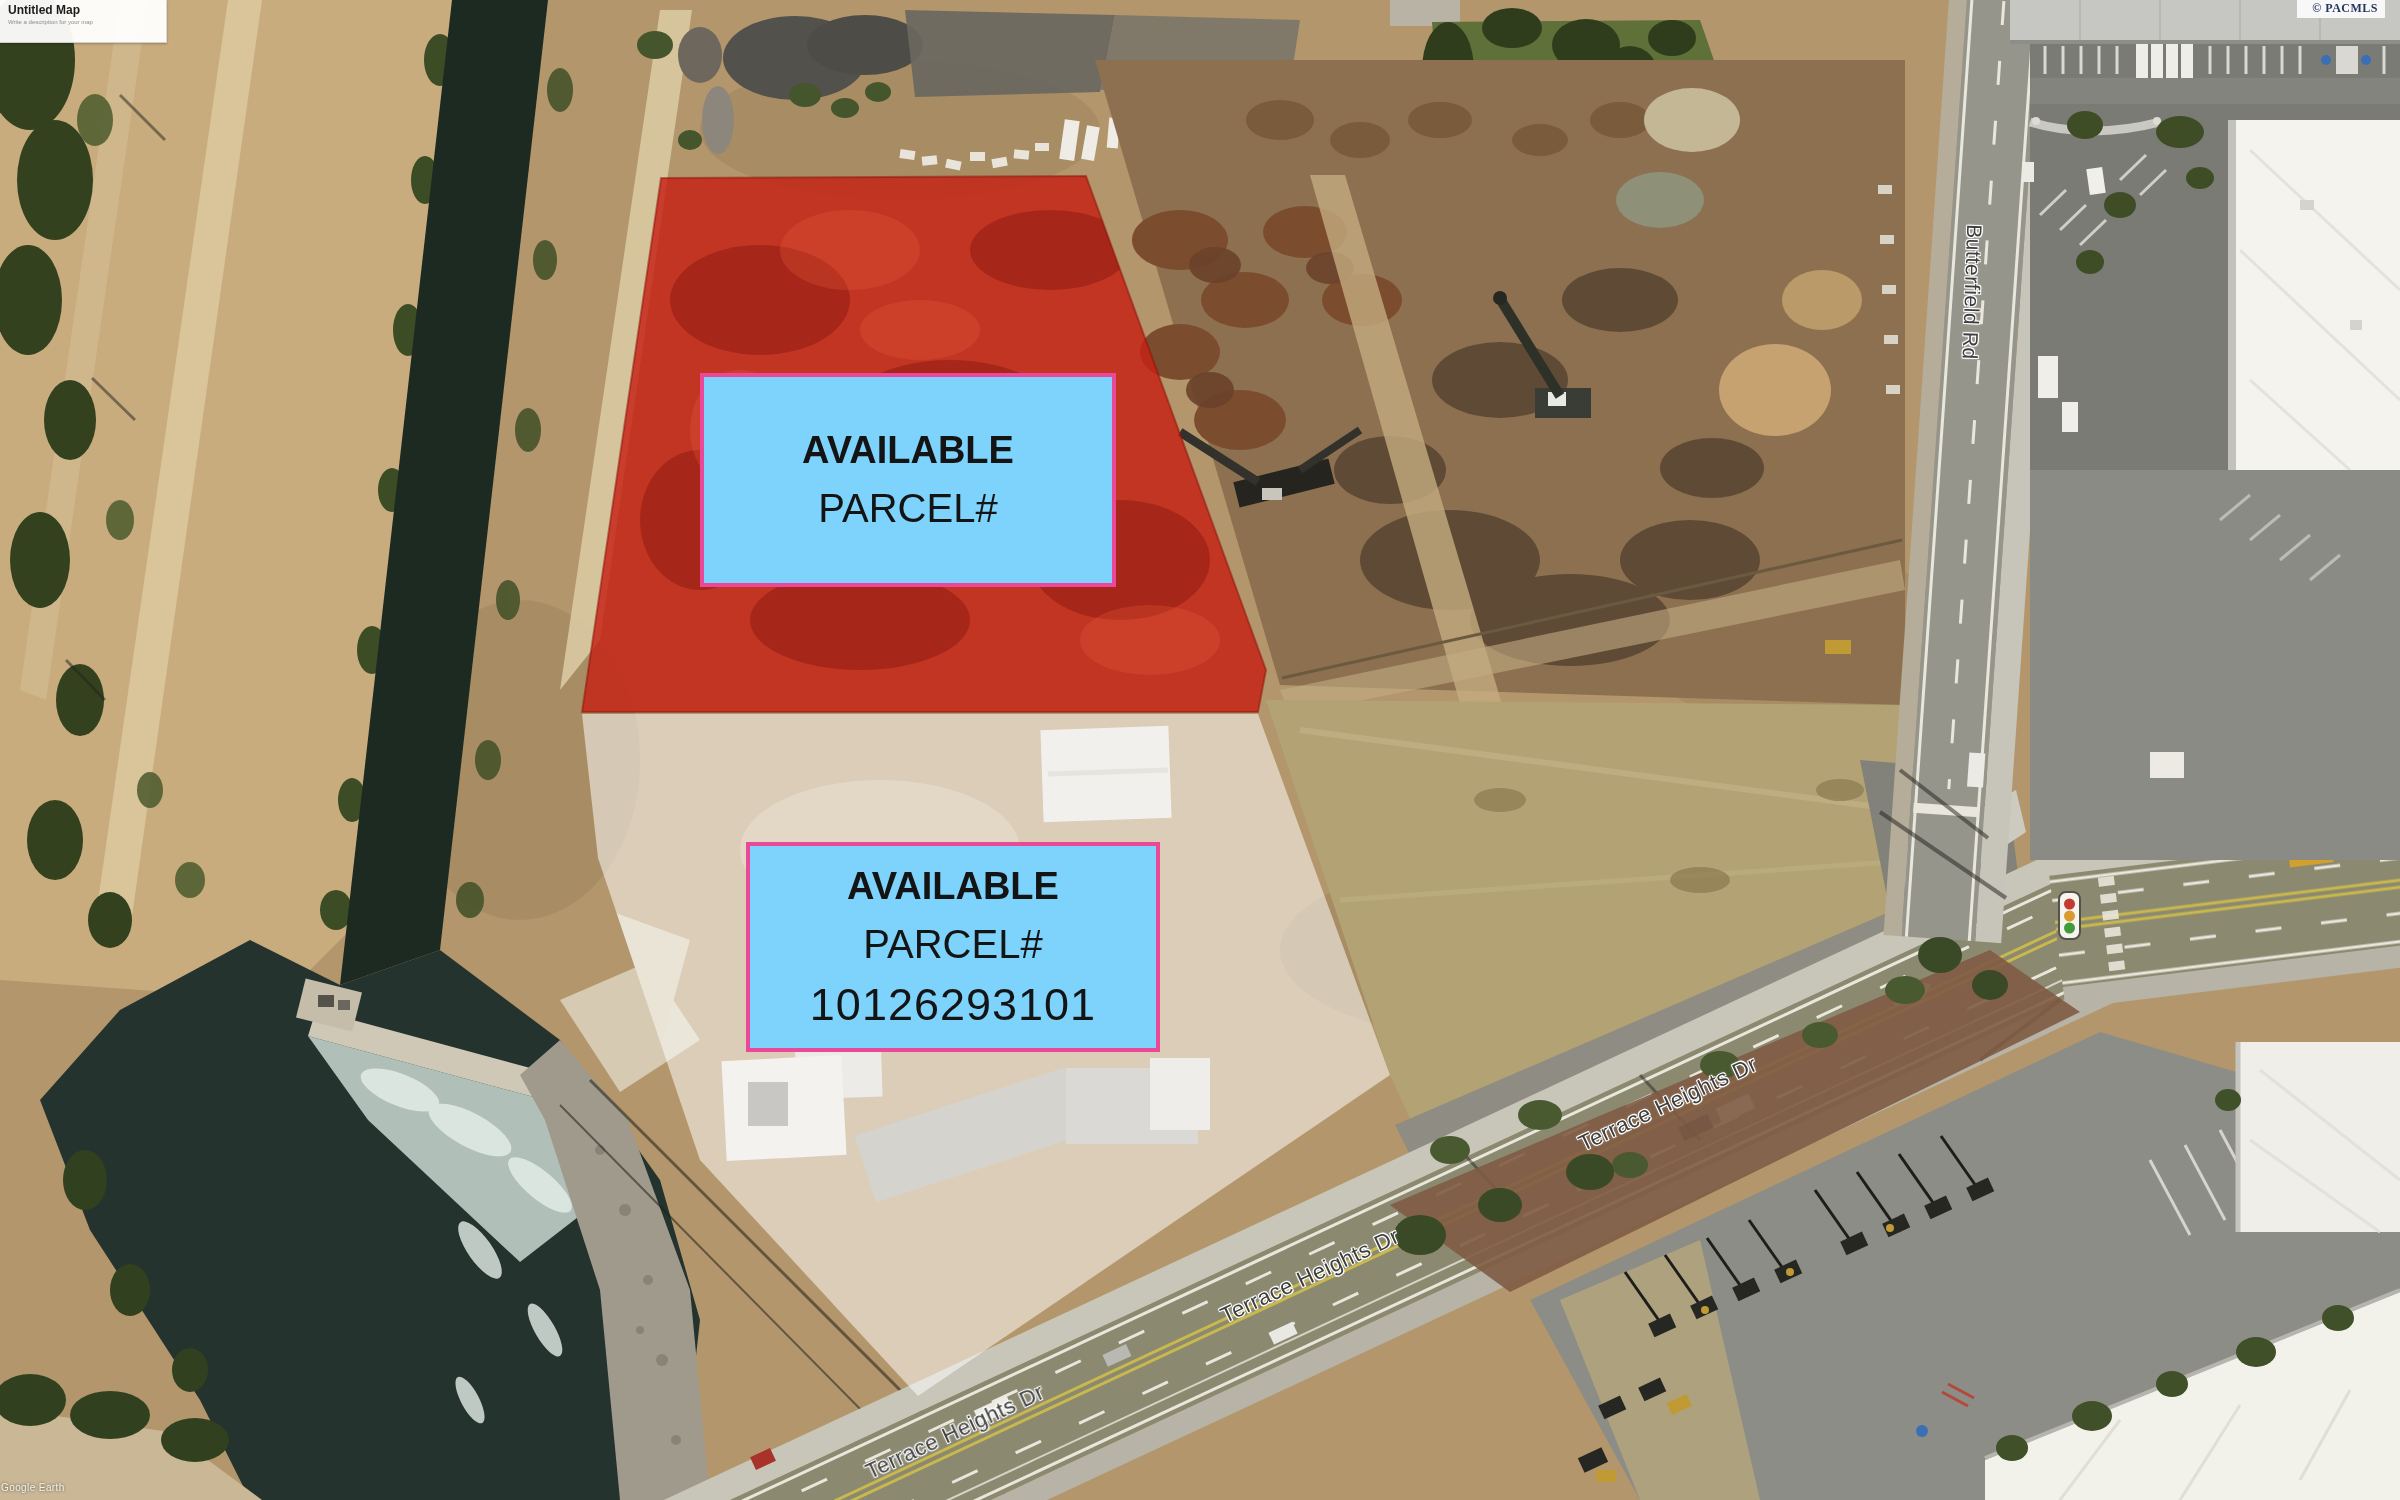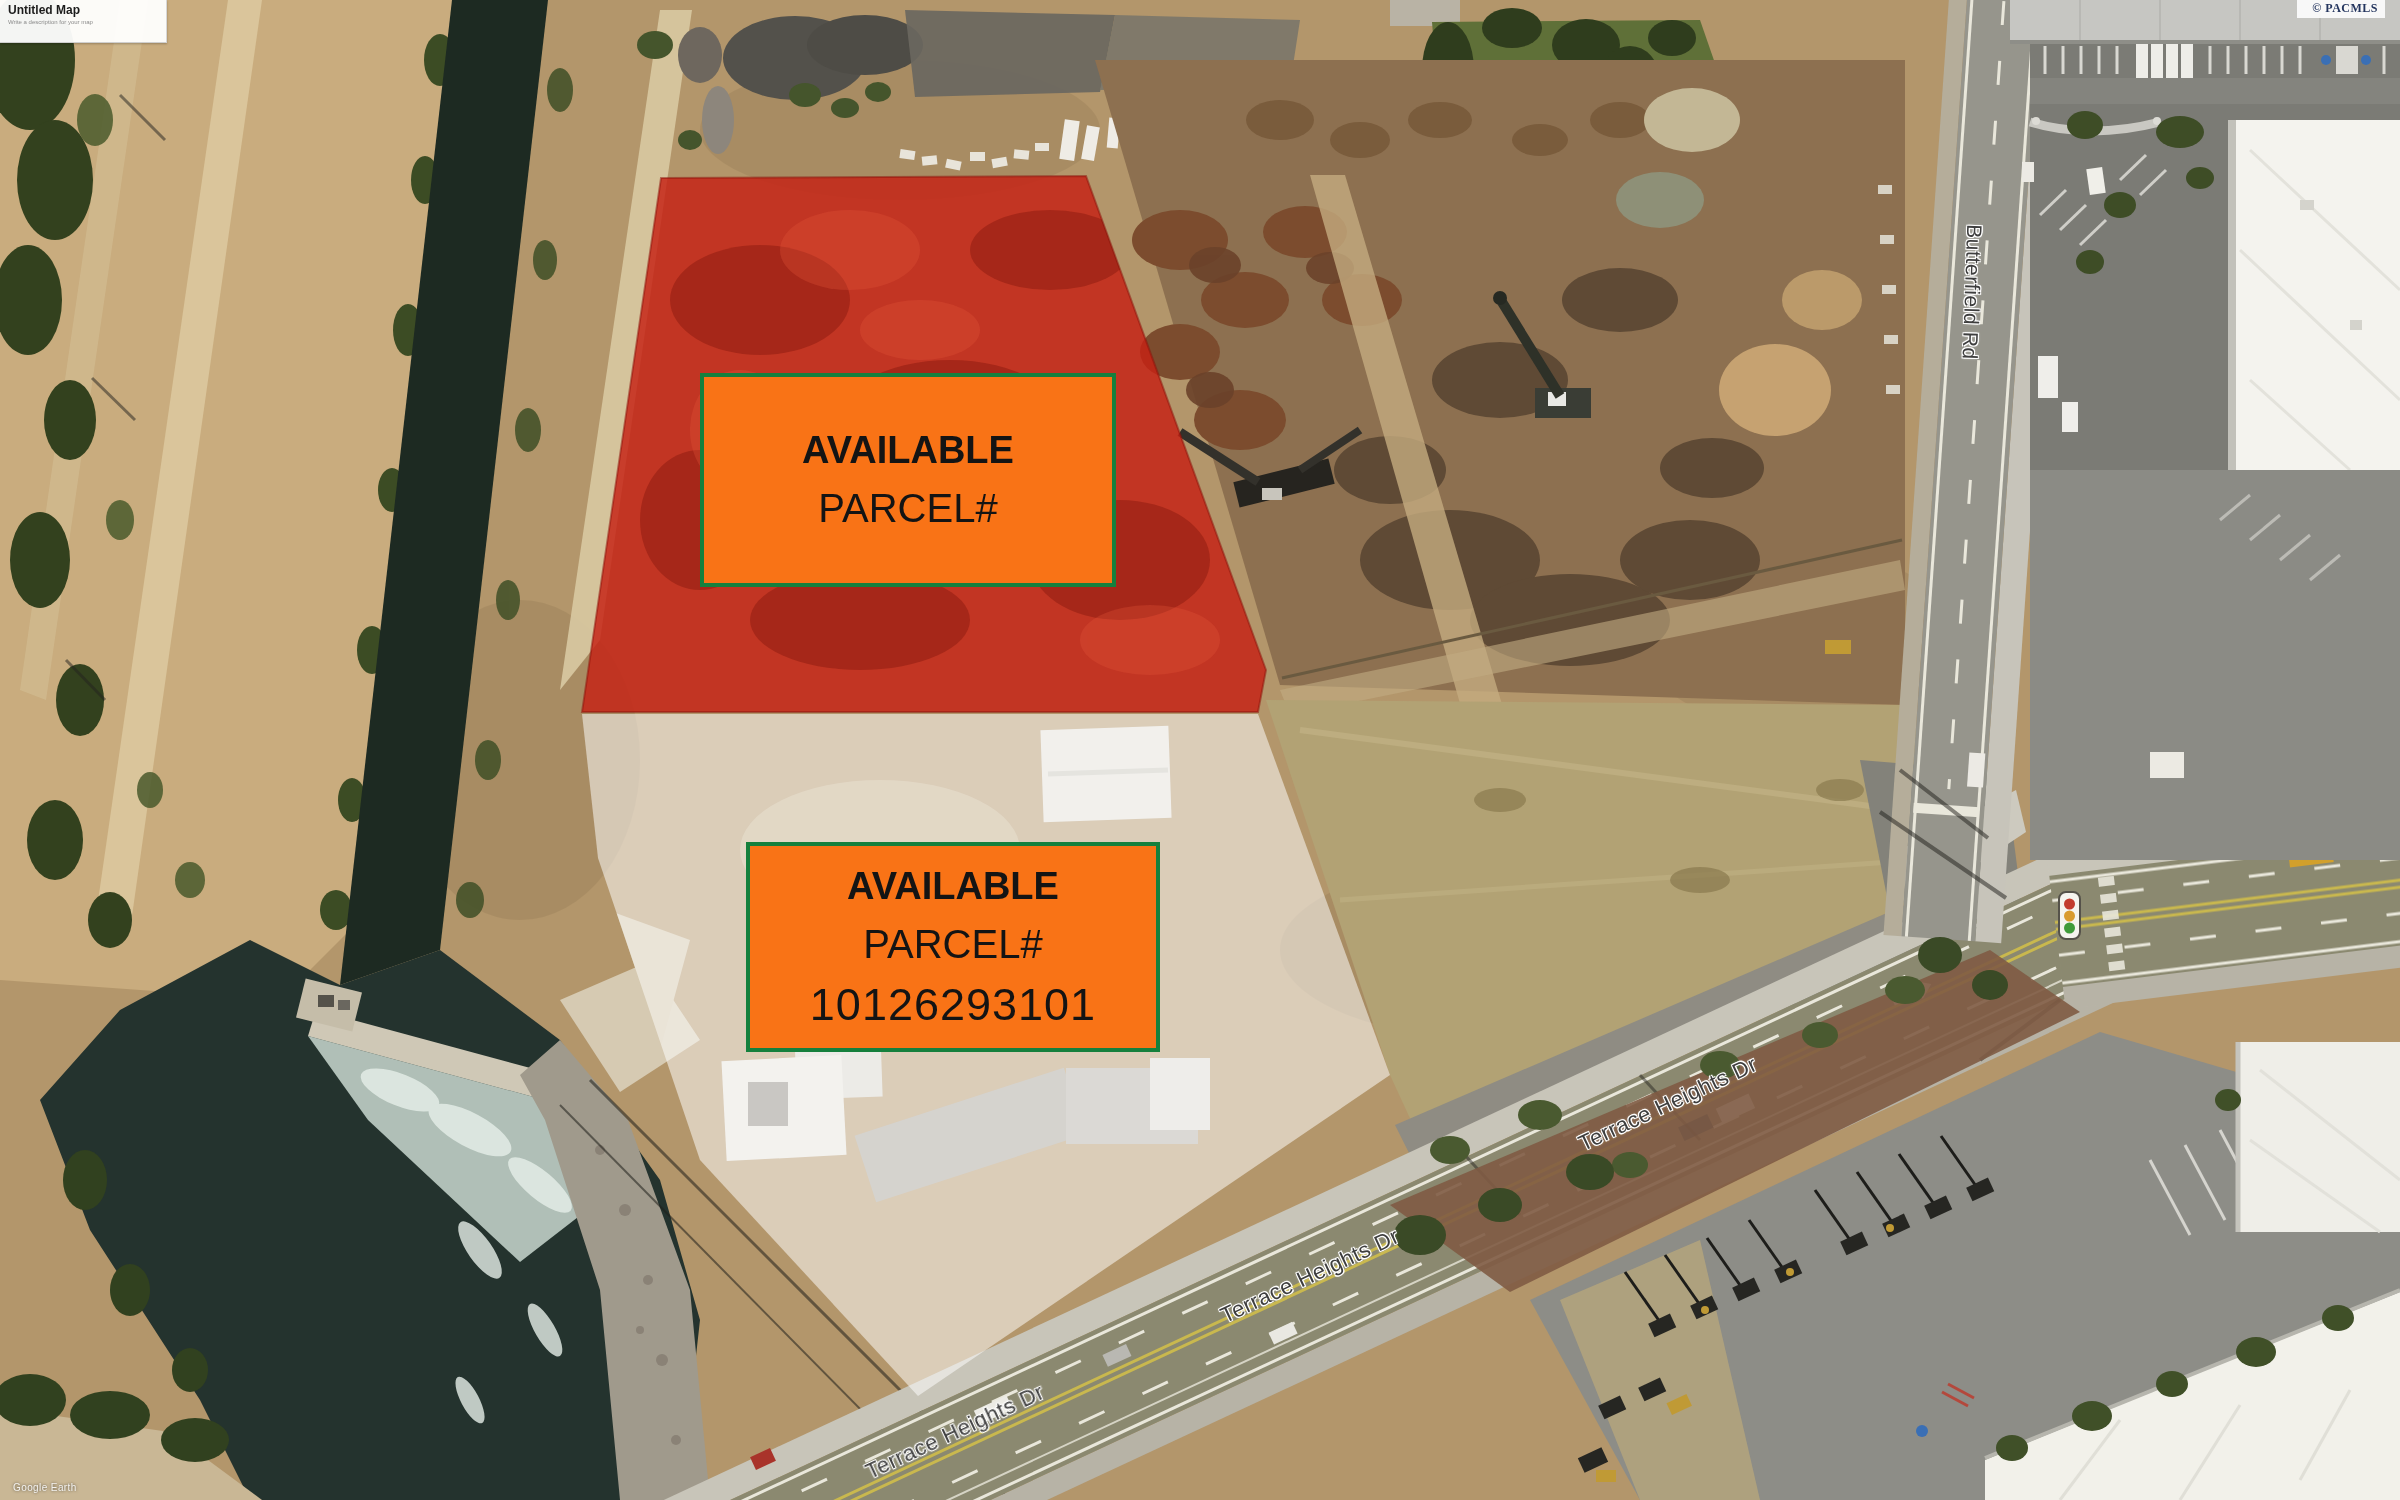--- a/index.html
+++ b/index.html
@@ -8,24 +8,24 @@
 
   
   .title-card{position:absolute;left:0;top:0;width:150px;padding:4px 8px 16px 8px;background:rgba(255,255,255,.95);
     border-right:1px solid #d7d7d7;border-bottom:1px solid #cfcfcf;box-shadow:0 1px 2px rgba(0,0,0,.25);}
   .title-card .t{font-size:12px;font-weight:bold;color:#1c1c1c;line-height:13px;}
   .title-card .s{font-size:6px;color:#8b8b8b;margin-top:2px;line-height:7px;}
 
   .copyright{position:absolute;right:15px;top:0;background:rgba(255,255,255,.88);padding:1px 7px 2px 15px;
     font-family:"Liberation Serif",serif;font-weight:bold;font-size:12px;color:#24355e;letter-spacing:.5px;}
 
-  .watermark{position:absolute;left:13px;bottom:7px;font-size:10px;color:rgba(255,255,255,.88);
+  .watermark{position:absolute;left:1px;bottom:7px;font-size:10px;color:rgba(255,255,255,.88);
     letter-spacing:.4px;text-shadow:0 0 3px rgba(0,0,0,.6);}
 
-  .sign{position:absolute;background:#f97316;border:4px solid #15803d;box-sizing:border-box;
+  .sign{position:absolute;background:#7dd3fc;border:4px solid #ec4899;box-sizing:border-box;
     display:flex;flex-direction:column;align-items:center;justify-content:center;text-align:center;color:#141414;}
   .sign .l1{font-weight:bold;font-size:38px;line-height:56px;}
   .sign .l2{font-size:40px;line-height:60px;}
   .sign .l3{font-size:45px;line-height:62px;letter-spacing:1px;}
   #sign1{left:700px;top:373px;width:416px;height:214px;}
   #sign2{left:746px;top:842px;width:414px;height:210px;}
 
   .roadlab{position:absolute;white-space:nowrap;color:#3e3e3e;font-size:22px;letter-spacing:.6px;
     transform:translate(-50%,-50%) rotate(var(--r));
     text-shadow:-1px -1px 0 #fff,1px -1px 0 #fff,-1px 1px 0 #fff,1px 1px 0 #fff,0 0 3px #fff;}

